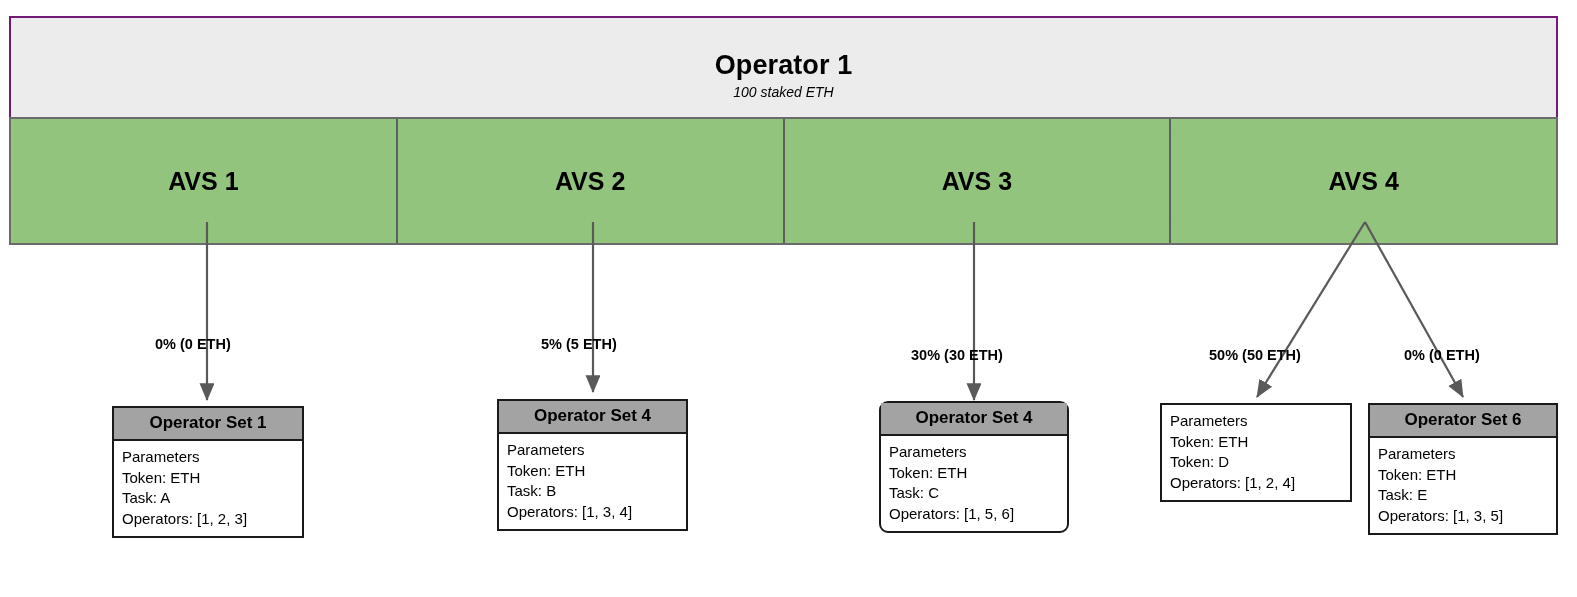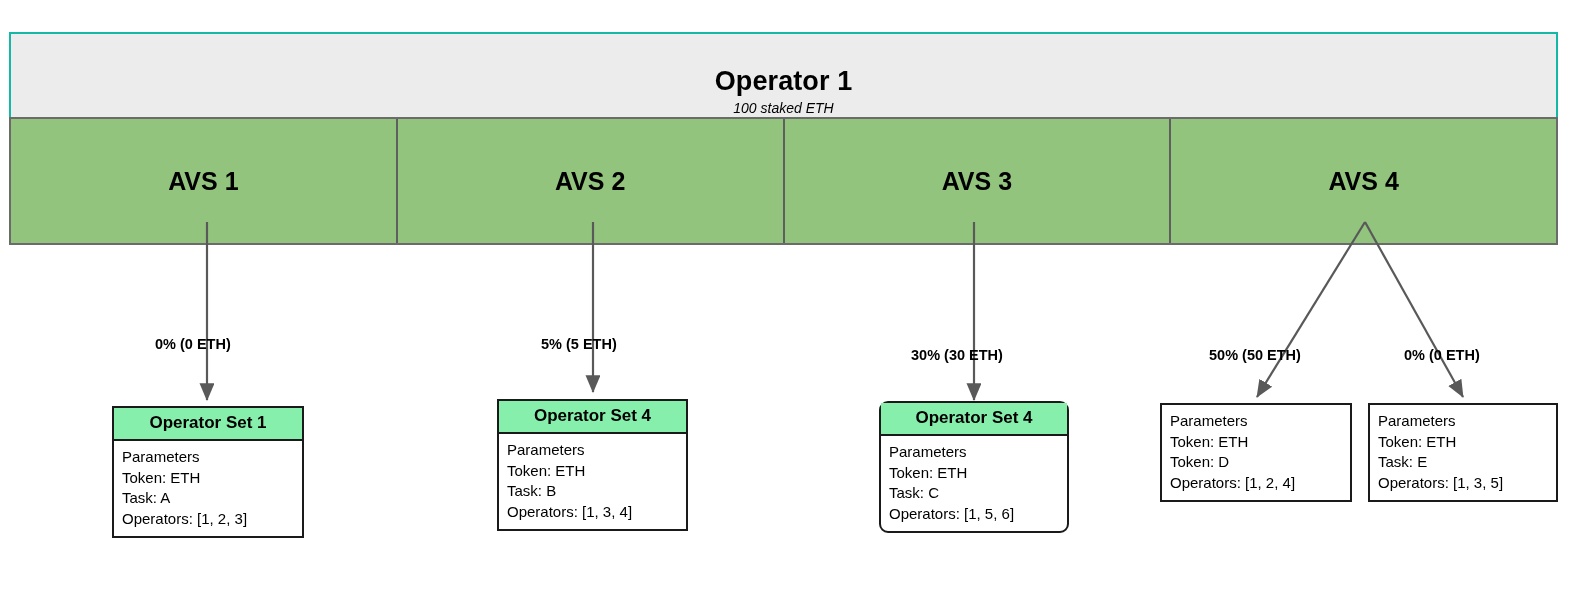--- a/index.html
+++ b/index.html
@@ -20,27 +20,26 @@
   }
 
   
   #operator-block {
     position: absolute;
     left: 9px;
     top: 16px;
     width: 1549px;
     height: 119px;
     background: #ececec;
-    border: 2px solid #14b8a6;
+    border: 2px solid #701a75;
     box-sizing: border-box;
     display: flex;
     flex-direction: column;
     align-items: center;
     justify-content: center;
-    margin-top: 16px;
   }
   #operator-title {
     font-size: 27px;
     font-weight: bold;
     line-height: 1.15;
     letter-spacing: 0.1px;
   }
   #operator-subtitle {
     font-size: 14px;
     font-weight: normal;
@@ -94,21 +93,21 @@
   }
 
   
   .opset-box {
     position: absolute;
     box-sizing: border-box;
     border: 2px solid #1a1a1a;
     background: #ffffff;
   }
   .opset-header {
-    background: #86efac;
+    background: #a3a3a3;
     border-bottom: 2px solid #1a1a1a;
     text-align: center;
     font-size: 17px;
     font-weight: bold;
     padding: 6px 0 7px 0;
     line-height: 1.05;
   }
   .opset-body {
     padding: 6px 7px 6px 8px;
     font-size: 15px;
@@ -196,20 +195,21 @@
   <div class="opset-box" style="left:1160px; top:403px; width:192px;">
     <div class="opset-body">
       <div class="param-title">Parameters</div>
       <div class="param-line">Token: ETH</div>
       <div class="param-line">Token: D</div>
       <div class="param-line">Operators: [1, 2, 4]</div>
     </div>
   </div>
 
   <div class="opset-box" style="left:1368px; top:403px; width:190px;">
+    <div class="opset-header">Operator Set 6</div>
     <div class="opset-body">
       <div class="param-title">Parameters</div>
       <div class="param-line">Token: ETH</div>
       <div class="param-line">Task: E</div>
       <div class="param-line">Operators: [1, 3, 5]</div>
     </div>
   </div>
 
 </div>
 

